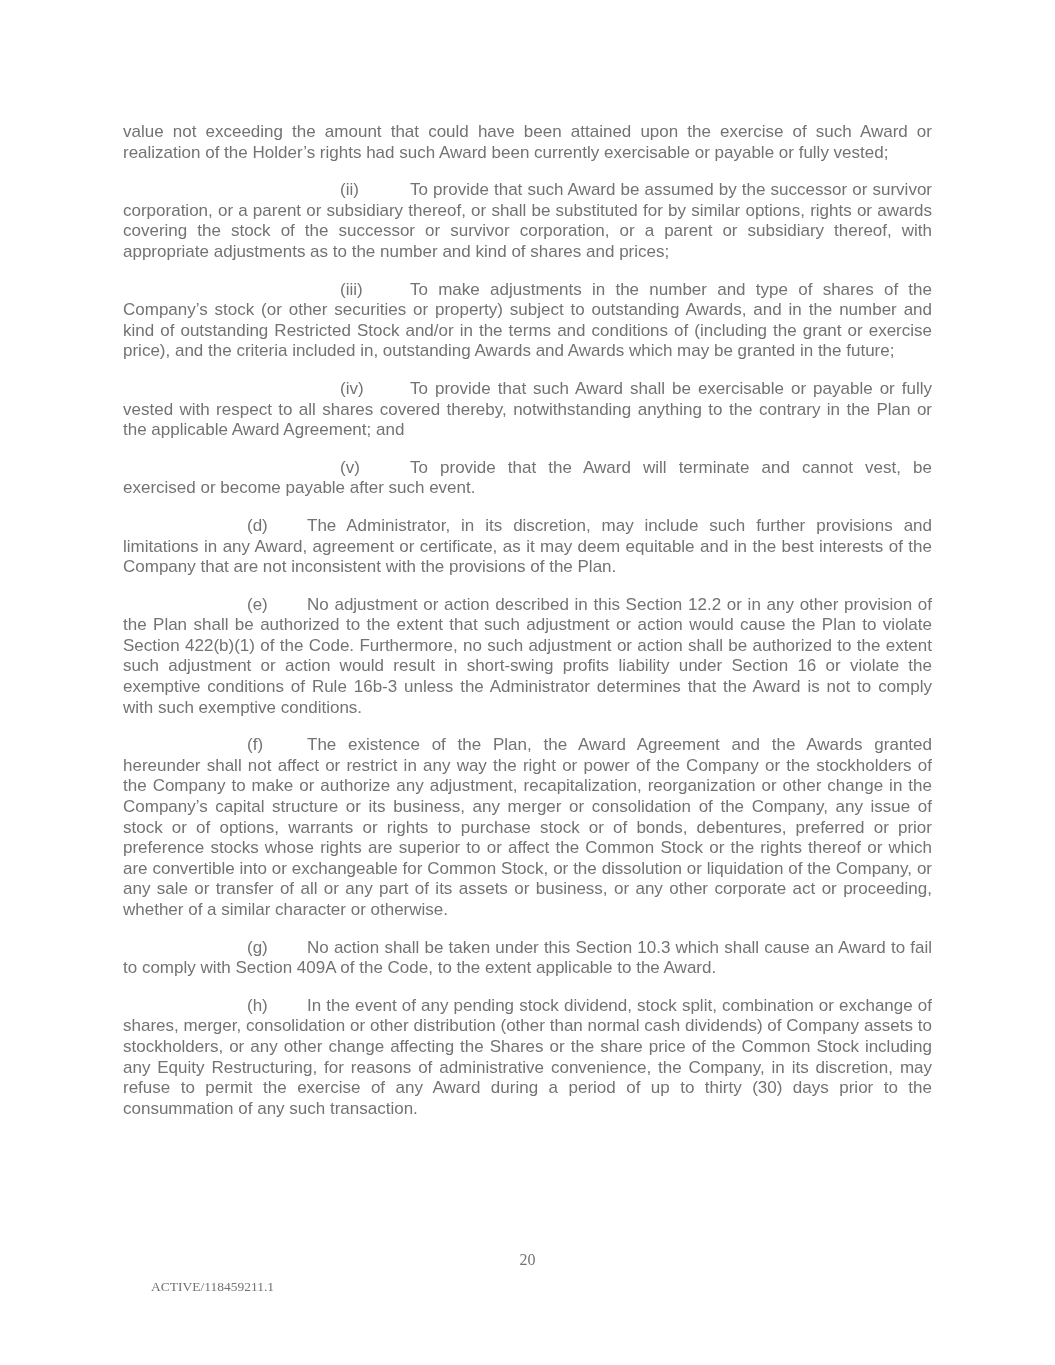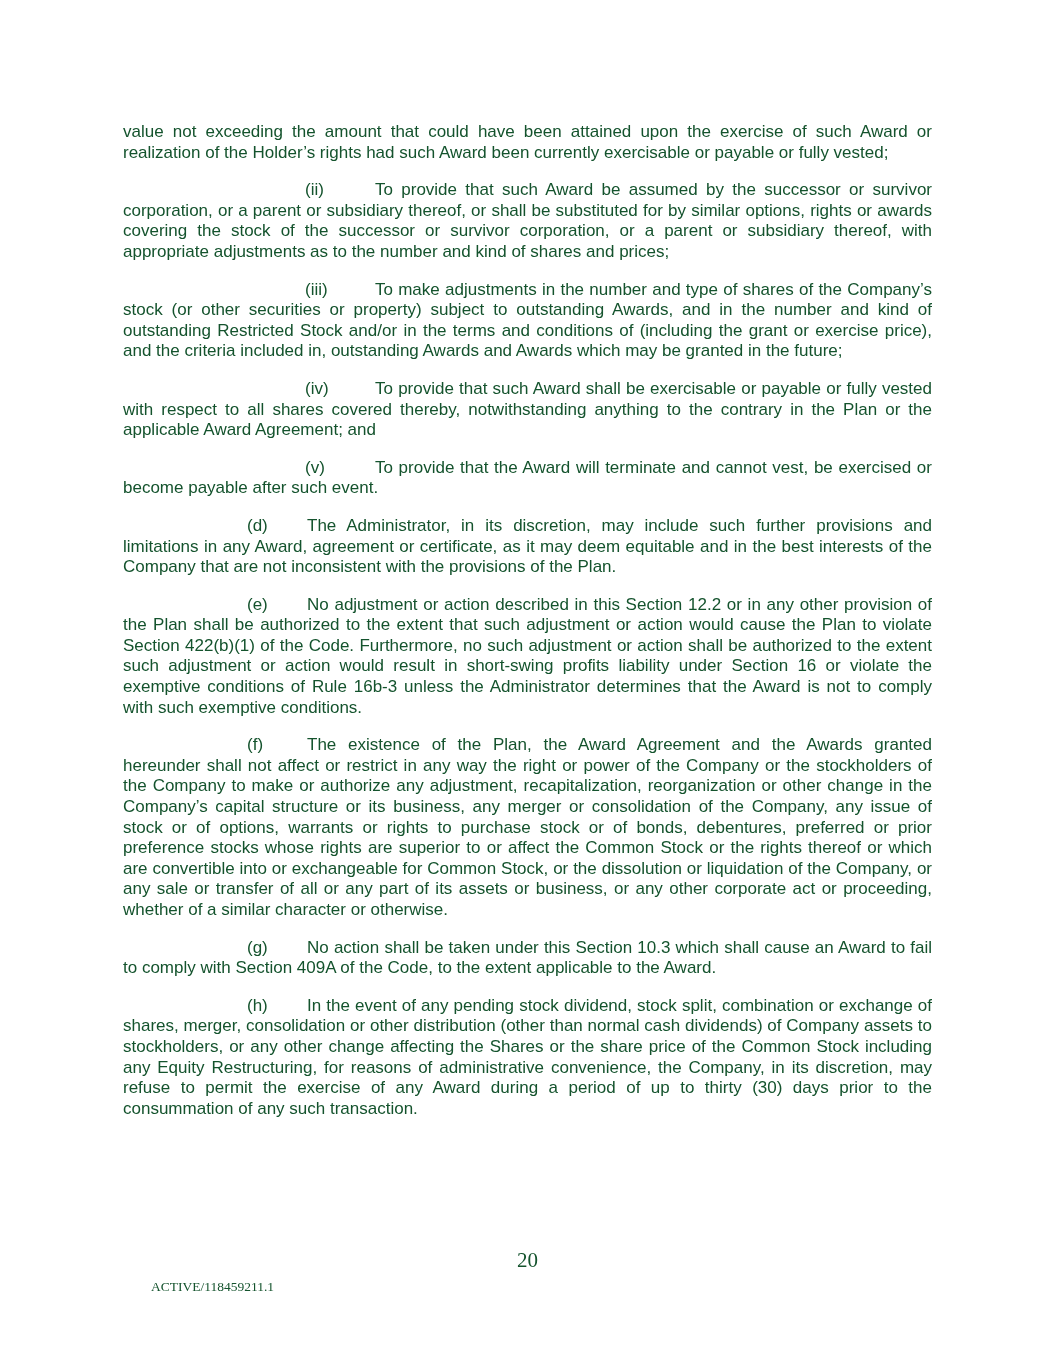--- a/index.html
+++ b/index.html
@@ -5,54 +5,54 @@
   html, body {
     margin: 0;
     padding: 0;
     background: #ffffff;
   }
   .page {
     position: relative;
     width: 1055px;
     height: 1365px;
     background: #ffffff;
-    color: #14532d;
+    color: #737373;
     font-family: "Liberation Sans", "DejaVu Sans", sans-serif;
     font-size: 17px;
     line-height: 20.6px;
     overflow: hidden;
   }
   .doc-body {
     padding: 122px 123px 0 123px;
   }
   .para {
     margin: 0 0 17px 0;
     text-align: justify;
   }
   .para.cont { text-indent: 0; }
   .ind-roman   { text-indent: 182px; }
   .ind-letter  { text-indent: 124px; }
   .ind-section { text-indent: 64px; }
   .lbl {
     display: inline-block;
     text-indent: 0;
   }
-  .lbl-r { width: 70px; }
+  .lbl-r { width: 70px; margin-left: 35px; }
   .lbl-l { width: 60px; }
   .lbl-s { width: 62px; }
   .u { text-decoration: underline; }
   .sep { padding-right: 6px; }
   .footer-page-number {
     position: absolute;
     top: 1250px;
     left: 0;
     width: 100%;
     text-align: center;
     font-family: "Liberation Serif", "DejaVu Serif", serif;
-    font-size: 21px;
+    font-size: 16px;
     line-height: 20px;
   }
   .footer-doc-id {
     position: absolute;
     top: 1279px;
     left: 123px;
     font-family: "Liberation Serif", "DejaVu Serif", serif;
     font-size: 13.5px;
     line-height: 16px;
     margin-left: 28px;

